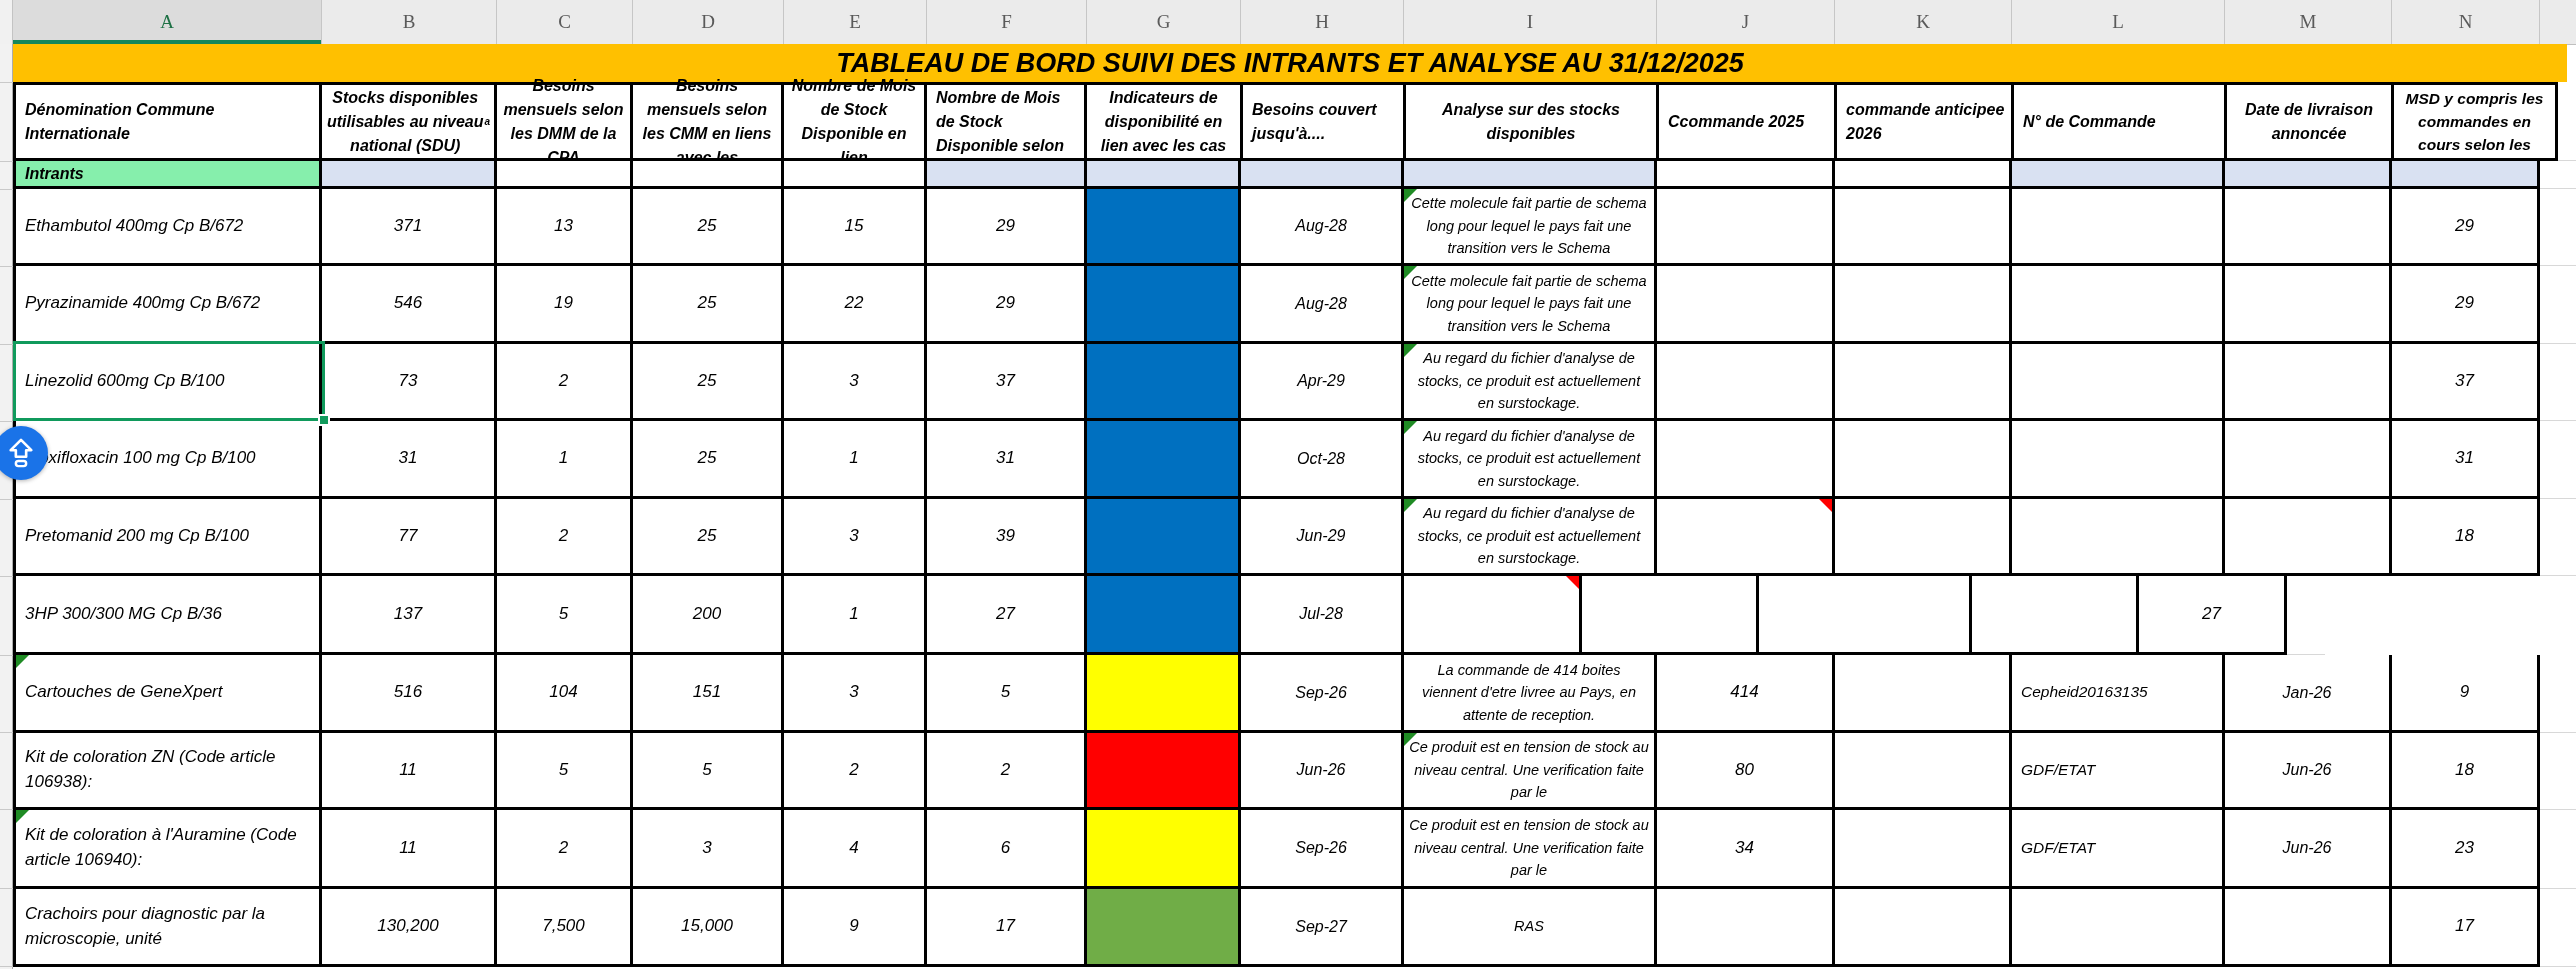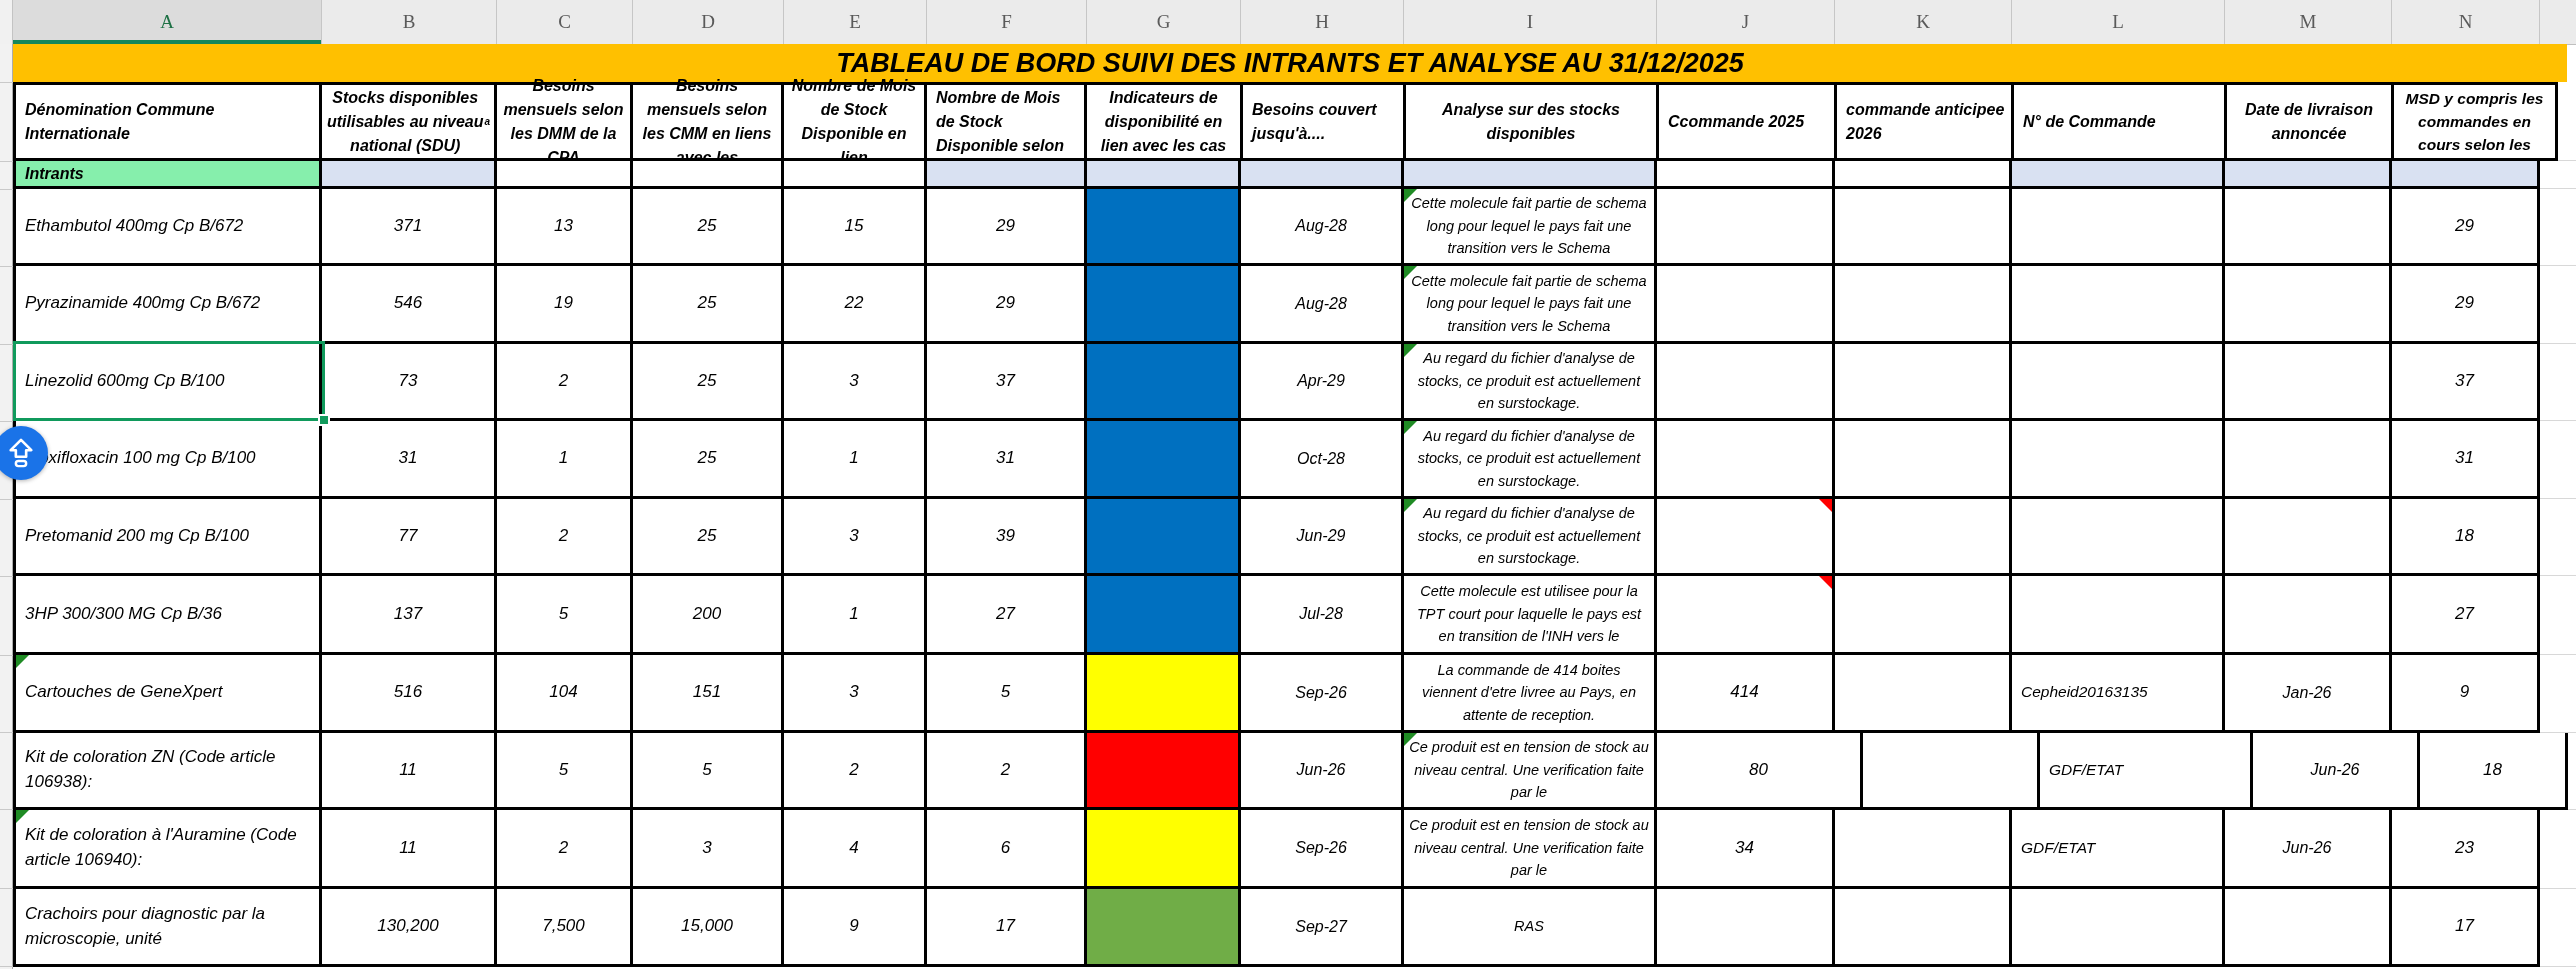--- a/index.html
+++ b/index.html
@@ -246,21 +246,20 @@
       </div>
       <div class="row" style="height: 79px;">
         <div class="c al" style="width: 309px;">3HP 300/300 MG Cp    B/36</div>
         <div class="c" style="width: 175px;">137</div>
         <div class="c" style="width: 136px;">5</div>
         <div class="c" style="width: 151px;">200</div>
         <div class="c" style="width: 143px;">1</div>
         <div class="c" style="width: 160px;">27</div>
         <div class="c" style="width: 154px; background: rgb(0, 112, 192);"></div>
         <div class="c" style="width: 163px; font-size: 16px;">Jul-28</div>
-        <div class="c sm" style="width: 253px;">Cette molecule est utilisee pour la TPT court pour laquelle le pays est en transition de l'INH vers le</div>
         <div class="c flag-r" style="width: 178px;"></div>
         <div class="c" style="width: 177px;"></div>
         <div class="c" style="width: 213px; justify-content: flex-start; text-align: left; padding-left: 9px; font-size: 15.5px;"></div>
         <div class="c" style="width: 167px; font-size: 16px;"></div>
         <div class="c" style="width: 148px;">27</div>
         <div class="ghost" style="width: 38px;"></div>
       </div>
       <div class="row" style="height: 78px;">
         <div class="c al flag-g" style="width: 309px;">Cartouches de GeneXpert</div>
         <div class="c" style="width: 175px;">516</div>
@@ -281,21 +280,21 @@
       <div class="row" style="height: 77px;">
         <div class="c al" style="width: 309px;">Kit de coloration ZN (Code article 106938):</div>
         <div class="c" style="width: 175px;">11</div>
         <div class="c" style="width: 136px;">5</div>
         <div class="c" style="width: 151px;">5</div>
         <div class="c" style="width: 143px;">2</div>
         <div class="c" style="width: 160px;">2</div>
         <div class="c" style="width: 154px; background: rgb(255, 0, 0);"></div>
         <div class="c" style="width: 163px; font-size: 16px;">Jun-26</div>
         <div class="c sm flag-g" style="width: 253px;">Ce produit est en tension de stock au niveau central. Une verification faite par le</div>
-        <div class="c" style="width: 206px;">80</div>
+        <div class="c" style="width: 178px;">80</div>
         <div class="c" style="width: 177px;"></div>
         <div class="c" style="width: 213px; justify-content: flex-start; text-align: left; padding-left: 9px; font-size: 15.5px;">GDF/ETAT</div>
         <div class="c" style="width: 167px; font-size: 16px;">Jun-26</div>
         <div class="c" style="width: 148px;">18</div>
         <div class="ghost" style="width: 38px;"></div>
       </div>
       <div class="row" style="height: 79px;">
         <div class="c al flag-g" style="width: 309px;">Kit de coloration à l'Auramine (Code article 106940):</div>
         <div class="c" style="width: 175px;">11</div>
         <div class="c" style="width: 136px;">2</div>

